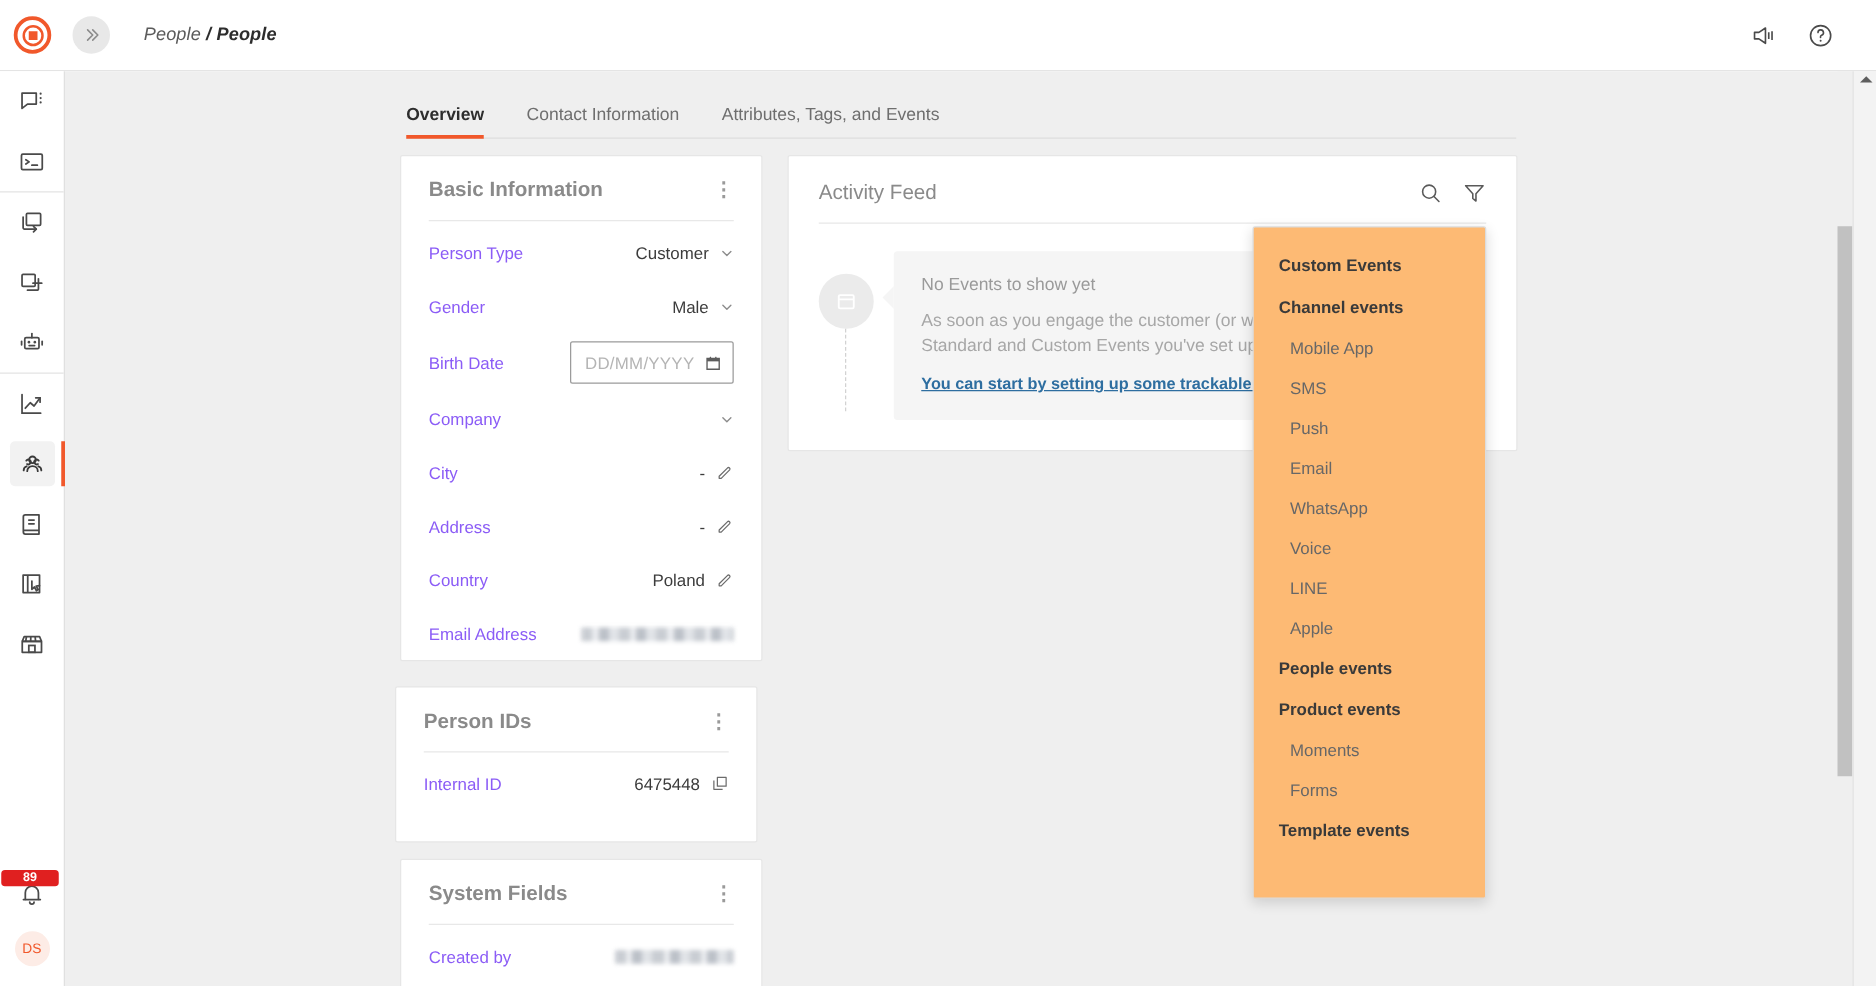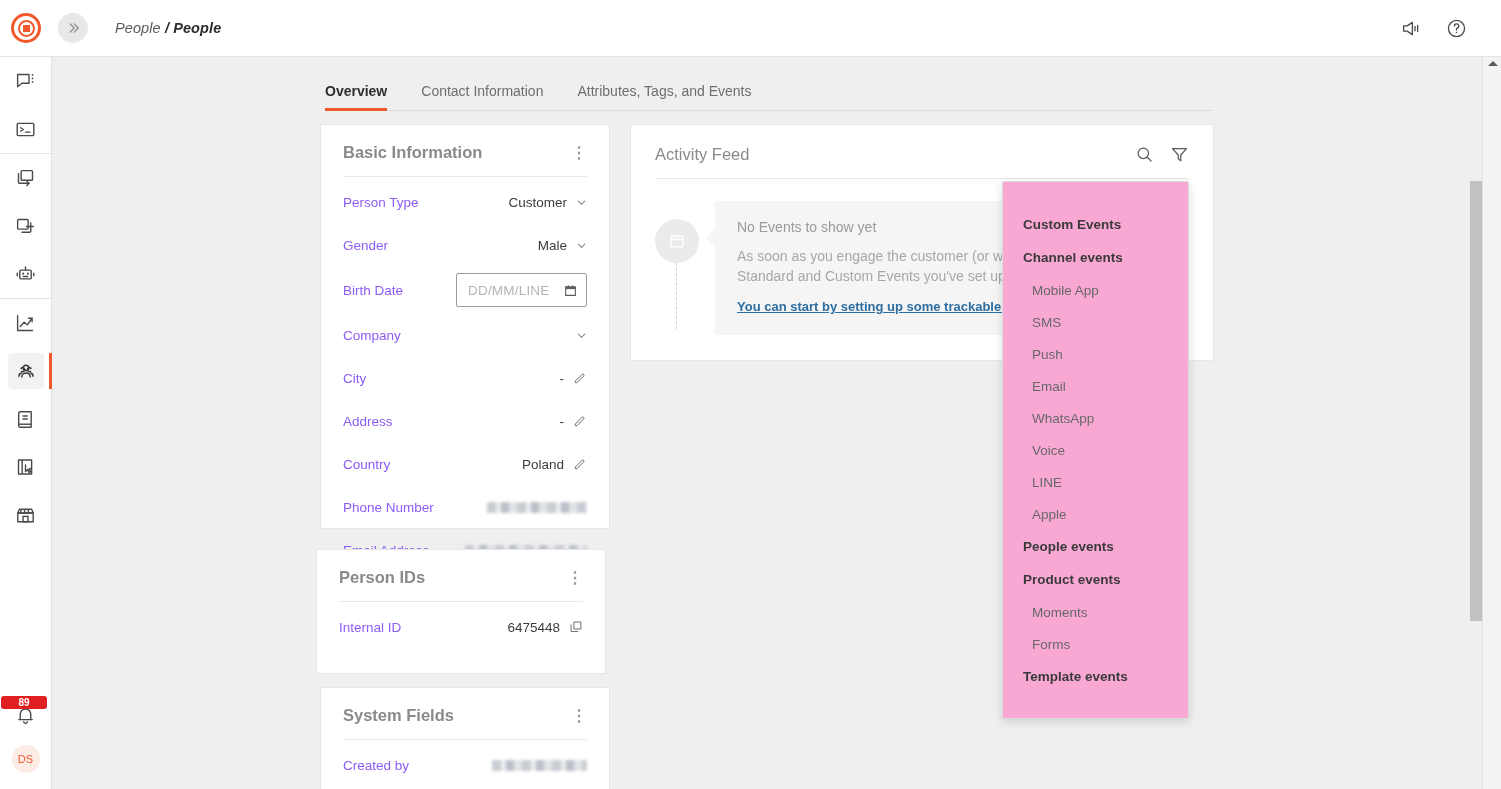--- a/index.html
+++ b/index.html
@@ -158,22 +158,22 @@
   .empty-title { font-size: 14px; color: #9a9a9a; margin-bottom: 11px; }
   .empty-body { font-size: 14px; color: #a7a7a7; line-height: 20px; max-width: 470px; }
   .empty-link {
     display: inline-block; margin-top: 13px; font-size: 13px; font-weight: bold;
     color: #2e6ea0; text-decoration: underline; cursor: pointer;
   }
 
   
   .menu {
     position: absolute; left: 1002px; top: 181px; width: 187px; height: 538px;
-    background: #f9a8d4; border: 1px solid #dcdcdc; border-radius: 2px;
-    box-shadow: 0 3px 10px rgba(0,0,0,.14); padding: 26px 0 12px 0; z-index: 40;
+    background: #fdba74; border: 1px solid #dcdcdc; border-radius: 2px;
+    box-shadow: 0 3px 10px rgba(0,0,0,.14); padding: 14px 0 12px 0; z-index: 40;
   }
   .menu-group {
     font-size: 13.5px; font-weight: bold; color: #3a3a3a;
     padding: 0 0 0 20px; height: 33px; display: flex; align-items: center; cursor: pointer;
   }
   .menu-item {
     font-size: 13.5px; color: #676767; padding: 0 0 0 29px;
     height: 32px; display: flex; align-items: center; cursor: pointer;
   }
 
@@ -380,21 +380,21 @@
           <span class="field-value">Male</span>
           <svg width="11" height="11" viewBox="0 0 24 24" fill="none" stroke="#8c8c8c" stroke-width="2.4" stroke-linecap="round" stroke-linejoin="round">
               <polyline points="5 9 12 16 19 9"></polyline>
             </svg>
         </span>
       </div>
 
       <div class="field-row" style="height:40px;">
         <span class="field-label">Birth Date</span>
         <span class="date-input">
-          <span class="date-placeholder">DD/MM/LINE</span>
+          <span class="date-placeholder">DD/MM/YYYY</span>
           <svg width="13" height="13" viewBox="0 0 24 24" fill="#5d5d5d">
             <path d="M3 5h18v16H3z" fill="none" stroke="#5d5d5d" stroke-width="2"></path>
             <rect x="3" y="5" width="18" height="4.4"></rect>
             <rect x="7" y="2.4" width="2" height="4" rx=".6"></rect>
             <rect x="15" y="2.4" width="2" height="4" rx=".6"></rect>
           </svg>
         </span>
       </div>
 
       <div class="field-row">
@@ -436,24 +436,20 @@
         <span class="field-value-wrap">
           <span class="field-value">Poland</span>
           <span class="pencil">
             <svg width="14" height="14" viewBox="0 0 24 24" fill="none" stroke="#6b6b6b" stroke-width="1.7" stroke-linejoin="round">
                 <path d="M4 17.2 15.6 5.6a2 2 0 0 1 2.8 2.8L6.8 20H4z"></path>
               </svg>
           </span>
         </span>
       </div>
 
-      <div class="field-row">
-        <span class="field-label">Phone Number</span>
-        <span class="redacted" style="width:100px;"></span>
-      </div>
 
       <div class="field-row">
         <span class="field-label">Email Address</span>
         <span class="redacted" style="width:122px;"></span>
       </div>
     </div>
 
     <div class="card" style="left:264px; top:492px; width:290px; height:125px;">
       <div class="card-title">
         <span>Person IDs</span>

